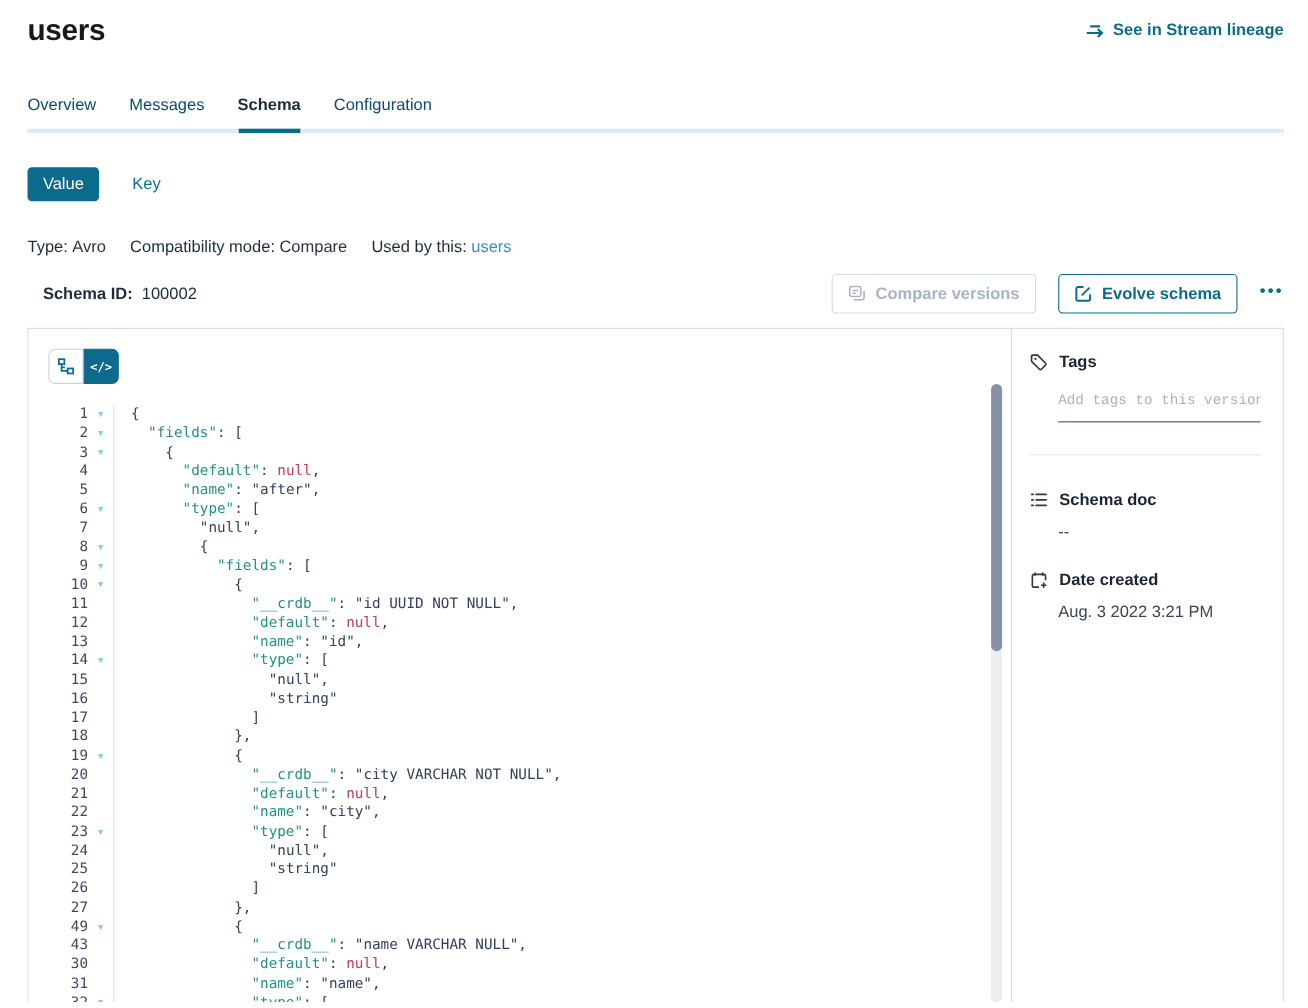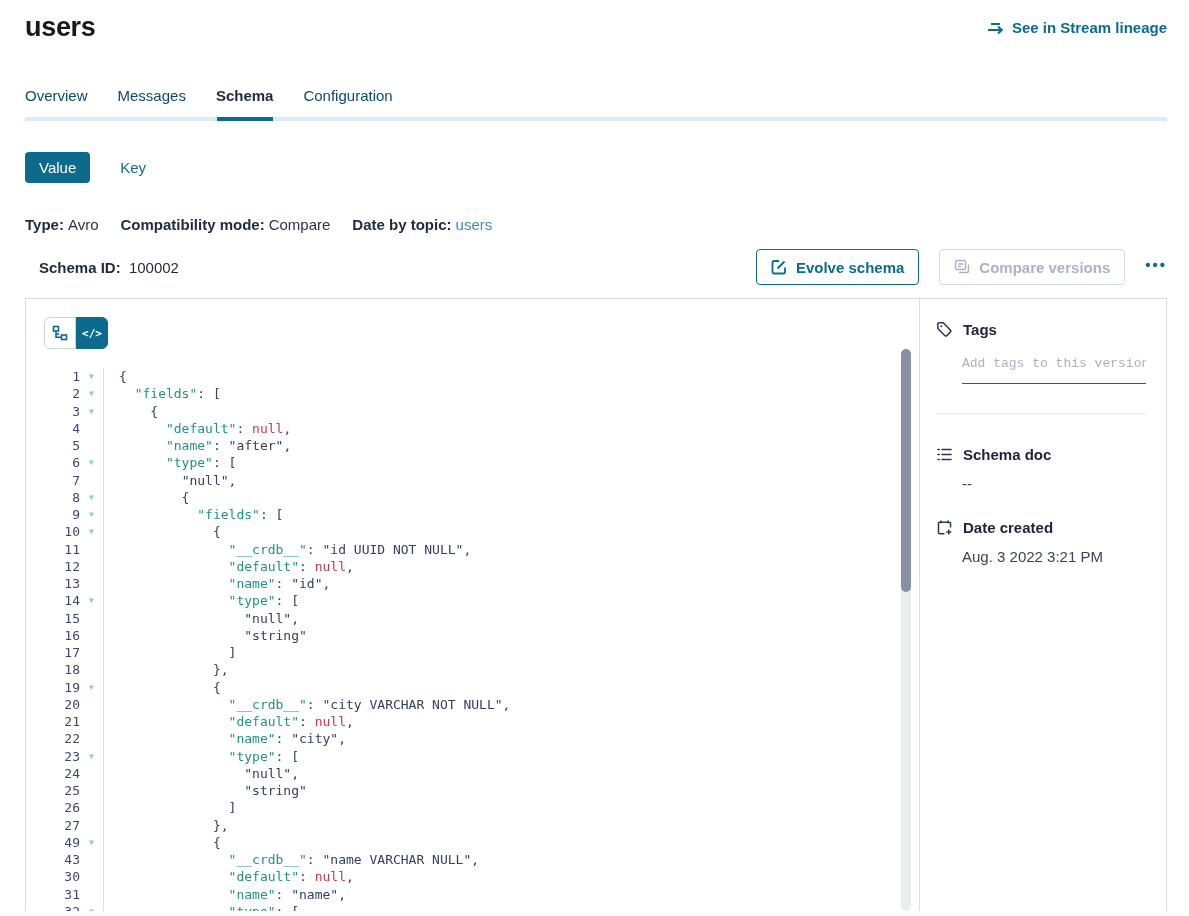--- a/index.html
+++ b/index.html
@@ -19,21 +19,21 @@
   .tab-track { height:4px; background:#d9edf4; position:relative; }
   .tab-ind { position:absolute; left:192px; width:56px; height:4px; background:#0c6b8d; }
 
   
   .vk { display:flex; align-items:center; gap:30px; margin-top:31px; }
   .btn-value { background:#0c6b8d; color:#fff; font-size:15px; padding:7px 14px; border-radius:4px; border:none; cursor:pointer; font-family:inherit; }
   .link-key { color:#0e6e91; font-size:15px; cursor:pointer; }
 
   
   .meta { display:flex; gap:22px; margin-top:33px; font-size:15px; color:#2a3347; }
-  .meta b { color:#1e2b3c; font-weight:700; margin-right:4px; }
+  .meta b { color:#1e2b3c; font-weight:400; margin-right:4px; }
   .meta .grp { display:flex; }
   .topic-link { color:#3c8ec2; cursor:pointer; }
 
   
   .vrow { display:flex; align-items:center; margin-top:16px; }
   .select { display:flex; align-items:center; justify-content:space-between; width:175px; height:35px;
     border:1px solid #2b3a55; border-radius:5px; padding:0 12px; font-size:14px; color:#273449; cursor:pointer; background:#fff; }
   .sid { margin-left:14px; font-size:15px; }
   .sid b { font-weight:700; margin-right:4px; }
   .vrow-right { margin-left:auto; display:flex; align-items:center; gap:20px; }
@@ -113,50 +113,50 @@
   <div class="meta">
     <span class="grp">
       <b>Type:</b>
       <span>Avro</span>
     </span>
     <span class="grp">
       <b>Compatibility mode:</b>
       <span>Compare</span>
     </span>
     <span class="grp">
-      <b>Date by topic:</b>
+      <b>Used by this:</b>
       <span class="topic-link">users</span>
     </span>
   </div>
 
   <div class="vrow">
     <div class="sid">
       <b>Schema ID:</b>
       <span>100002</span>
     </div>
     <div class="vrow-right">
-      <button class="btn btn-evolve">
-        <span style="display:flex">
-          <svg width="16" height="16" viewBox="0 0 16 16" fill="none" stroke="#0c6b8d" stroke-width="1.8">
-            <path d="M14 8.5 V13 a1.5 1.5 0 0 1 -1.5 1.5 h-9.5 a1.5 1.5 0 0 1 -1.5 -1.5 v-9.5 a1.5 1.5 0 0 1 1.5 -1.5 H8"></path>
-            <line x1="6.5" y1="9.5" x2="13.5" y2="2.5"></line>
-          </svg>
-        </span>
-        <span>Evolve schema</span>
-      </button>
       <button class="btn btn-compare">
         <span style="display:flex">
           <svg width="16" height="16" viewBox="0 0 16 16" fill="none" stroke="#a9b2c6" stroke-width="1.4">
             <rect x="1.5" y="1.5" width="10" height="9" rx="1.5"></rect>
             <path d="M14.5 5.5 v6.5 a1.5 1.5 0 0 1 -1.5 1.5 h-8"></path>
             <line x1="4" y1="5" x2="9" y2="5"></line>
             <line x1="4" y1="7.5" x2="7" y2="7.5"></line>
           </svg>
         </span>
         <span>Compare versions</span>
+      </button>
+      <button class="btn btn-evolve">
+        <span style="display:flex">
+          <svg width="16" height="16" viewBox="0 0 16 16" fill="none" stroke="#0c6b8d" stroke-width="1.8">
+            <path d="M14 8.5 V13 a1.5 1.5 0 0 1 -1.5 1.5 h-9.5 a1.5 1.5 0 0 1 -1.5 -1.5 v-9.5 a1.5 1.5 0 0 1 1.5 -1.5 H8"></path>
+            <line x1="6.5" y1="9.5" x2="13.5" y2="2.5"></line>
+          </svg>
+        </span>
+        <span>Evolve schema</span>
       </button>
       <span class="more">•••</span>
     </div>
   </div>
 
   <div class="panel">
 
     <div class="code-pane">
       <div class="viewtoggle">
         <div class="vt-btn vt-tree">

